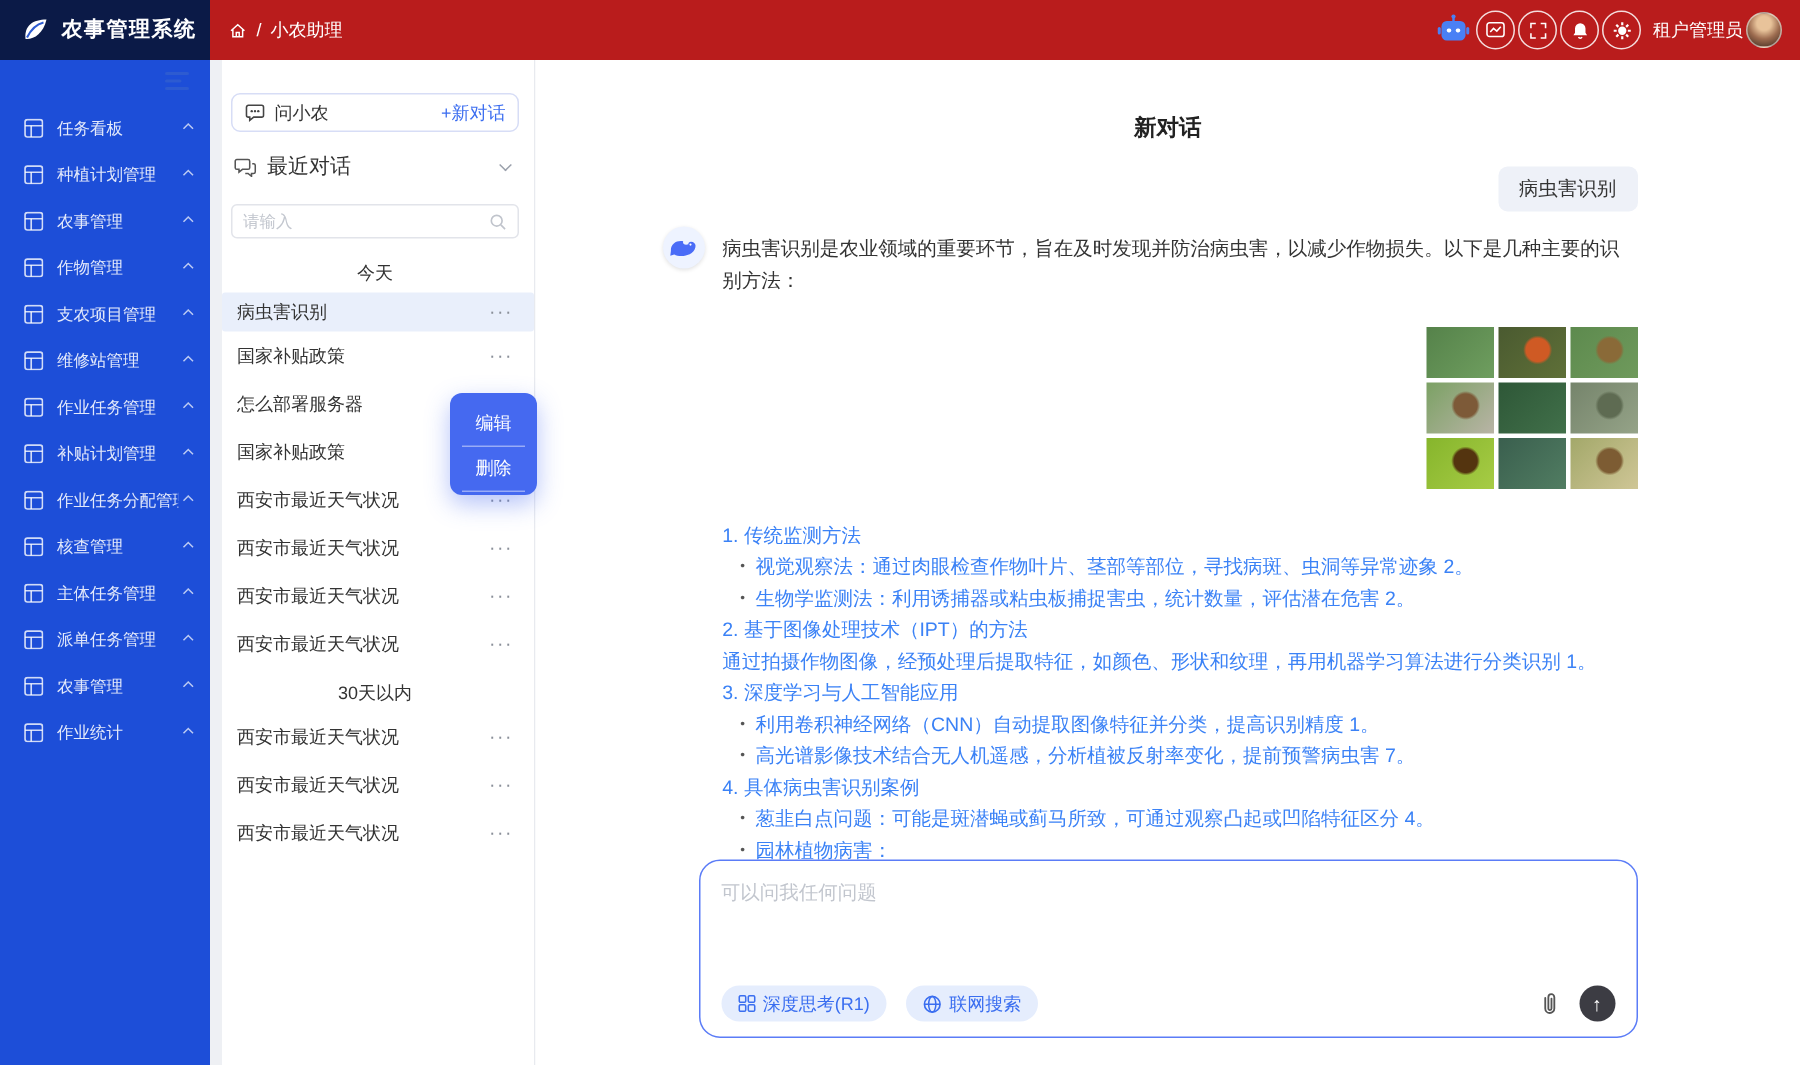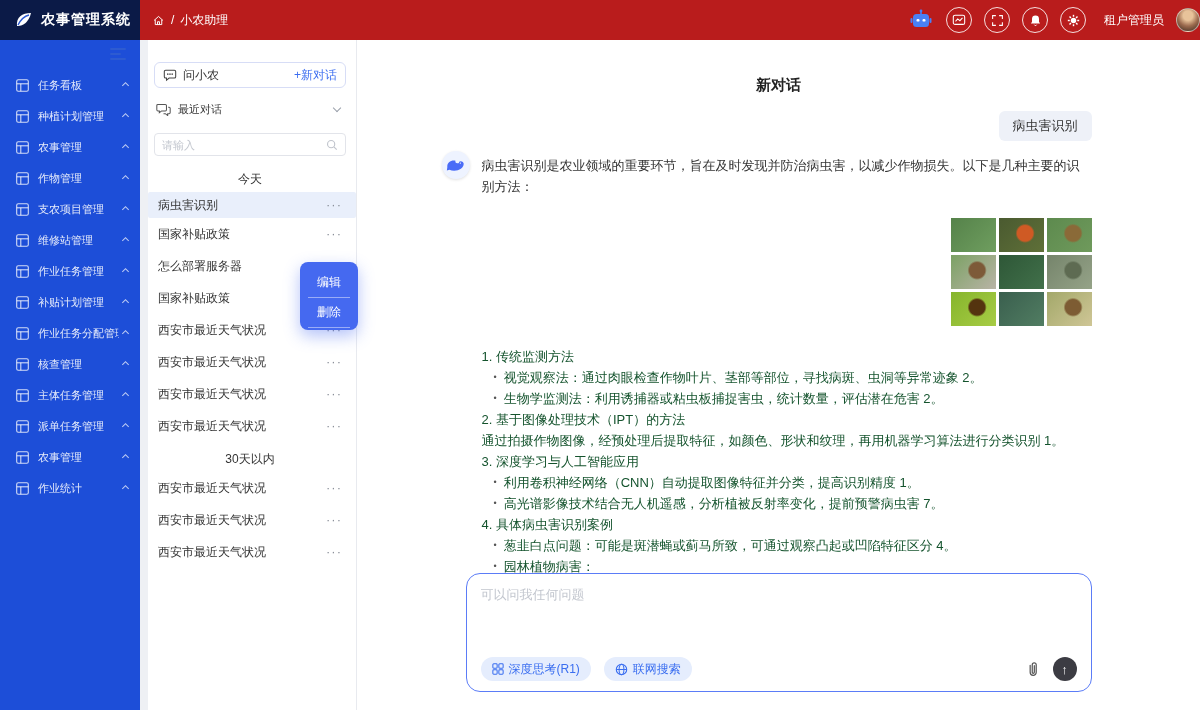--- a/index.html
+++ b/index.html
@@ -4,21 +4,21 @@
 <style>
   * { margin:0; padding:0; box-sizing:border-box; }
   html,body { width:1200px; height:710px; overflow:hidden; font-family:"Liberation Sans","DejaVu Sans",sans-serif; background:#fff; }
   .app { width:1200px; height:710px; display:flex; flex-direction:column; }
 
   
   .topbar { height:40px; background:#b91c1c; display:flex; align-items:center; flex:0 0 40px; color:#fff; }
   .logo { width:140px; display:flex; align-items:center; gap:7px; padding-left:14px; background:#0b1a47; height:100%; }
   .logo-title { font-size:14px; font-weight:bold; letter-spacing:1px; white-space:nowrap; }
   .breadcrumb { display:flex; align-items:center; gap:6px; font-size:12px; margin-left:12px; color:#fff; }
-  .topbar-right { margin-left:auto; display:flex; align-items:center; gap:12px; }
+  .topbar-right { margin-left:auto; display:flex; align-items:center; gap:2px; padding-right:12px; }
   .robot-btn { width:26px; height:24px; display:flex; align-items:center; justify-content:center; cursor:pointer; }
   .circle-btn { width:26px; height:26px; border:1px solid rgba(255,255,255,.85); border-radius:50%; display:flex; align-items:center; justify-content:center; cursor:pointer; }
   .role-name { font-size:12px; margin-left:6px; white-space:nowrap; }
   .avatar { width:24px; height:24px; border-radius:50%; background:radial-gradient(circle at 50% 30%,#e8c39a 25%,#9c6b4f 55%,#35261c 100%); border:1px solid rgba(255,255,255,.5); }
 
   .main-row { flex:1; display:flex; min-height:0; }
 
   
   .sidebar { width:140px; background:#1d4ed8; flex:0 0 140px; padding-top:4px; }
   .collapse-row { display:flex; justify-content:flex-end; padding:4px 14px 10px 0; }
@@ -31,21 +31,21 @@
   .mi-chev { width:5px; height:5px; border-left:1.5px solid rgba(255,255,255,.7); border-top:1.5px solid rgba(255,255,255,.7); transform:rotate(45deg); margin-left:4px; flex:0 0 5px; }
 
   .gap-strip { width:8px; background:#eef0f4; flex:0 0 8px; }
 
   
   .chat-panel { width:209px; flex:0 0 209px; background:#fff; border-right:1px solid #e8eaef; padding:22px 10px 0 6px; position:relative; }
   .ask-box { border:1px solid #d7ddf6; border-radius:6px; height:26px; display:flex; align-items:center; padding:0 8px; gap:6px; cursor:pointer; }
   .ask-label { font-size:12px; color:#333; flex:1; }
   .new-chat { font-size:12px; color:#3b6df0; cursor:pointer; white-space:nowrap; }
   .recent-row { display:flex; align-items:center; gap:7px; margin:14px 2px 0; cursor:pointer; }
-  .recent-label { font-size:11px; color:#333; flex:1; }
+  .recent-label { font-size:14px; color:#333; flex:1; }
   .chev-down { width:6px; height:6px; border-left:1.5px solid #9aa0ab; border-top:1.5px solid #9aa0ab; transform:rotate(225deg); margin-right:4px; margin-top:-3px; }
   .search-box { margin-top:16px; border:1px solid #e2e4ea; border-radius:4px; height:23px; display:flex; align-items:center; padding:0 7px; }
   .search-box input { border:0; outline:0; flex:1; font-size:11px; color:#333; font-family:inherit; min-width:0; }
   .search-box input::placeholder { color:#c3c7cf; }
   .conv-list { margin-top:10px; }
   .conv-section { height:26px; line-height:26px; font-size:12px; color:#333; padding:0 4px; margin-top:4px;text-align:center; }
   .conv-item { height:26px; display:flex; align-items:center; padding:16px 4px; cursor:pointer; border-radius:2px; }
   .conv-item.selected { background:#e9effb; margin:0 -10px 0 -6px; padding:0 14px 0 10px; }
   .conv-label { font-size:12px; color:#333; flex:1; white-space:nowrap; overflow:hidden; }
   .conv-dots { font-size:13px; color:#8a8f99; letter-spacing:1px; line-height:10px; cursor:pointer; }
@@ -58,21 +58,21 @@
   .conv-title { text-align:center; font-size:15px; font-weight:bold; color:#222; }
   .msg-user { display:flex; justify-content:flex-end; margin-top:16px; }
   .user-bubble { background:#eef1f8; border-radius:6px; padding:6px 14px; font-size:13px; color:#333; }
   .msg-ai { display:flex; gap:12px; margin:10px 0 0 -24px; }
   .ai-avatar { width:28px; height:28px; border-radius:50%; background:#eef3ff; flex:0 0 28px; display:flex; align-items:center; justify-content:center; box-shadow:0 1px 3px rgba(0,0,0,.12); }
   .ai-content { flex:1; min-width:0; }
   .ai-intro { font-size:13px; color:#333; line-height:1.6; padding-top:5px; }
   .img-grid { width:141px; margin:20px 0 0 auto; display:grid; grid-template-columns:repeat(3,45px); grid-auto-rows:34px; gap:3px; }
   .grid-cell { width:45px; height:34px; }
   .answer-body { margin-top:20px; }
-  .line { font-size:13px; color:#14532d; line-height:21px; white-space:nowrap; }
+  .line { font-size:13px; color:#3b82f6; line-height:21px; white-space:nowrap; }
   .line.indent-1 { padding-left:12px; }
   .line.indent-2 { padding-left:36px; }
   .line.bullet::before { content:"•"; font-size:9px; margin-right:7px; vertical-align:2px; color:#555; }
 
   
   .composer { position:absolute; left:50%; transform:translateX(-50%); bottom:18px; width:626px; height:119px; border:1px solid #5b7cf7; border-radius:14px; background:#fff; padding:12px 14px 10px; display:flex; flex-direction:column; }
   .composer textarea { border:0; outline:0; resize:none; flex:1; font-size:13px; font-family:inherit; color:#333; }
   .composer textarea::placeholder { color:#c2c6ce; }
   .composer-bottom { display:flex; align-items:center; gap:13px; }
   .pill { height:24px; border-radius:12px; background:#e5edfd; color:#3a6ef0; font-size:12px; display:flex; align-items:center; gap:5px; padding:0 11px; cursor:pointer; white-space:nowrap; }

